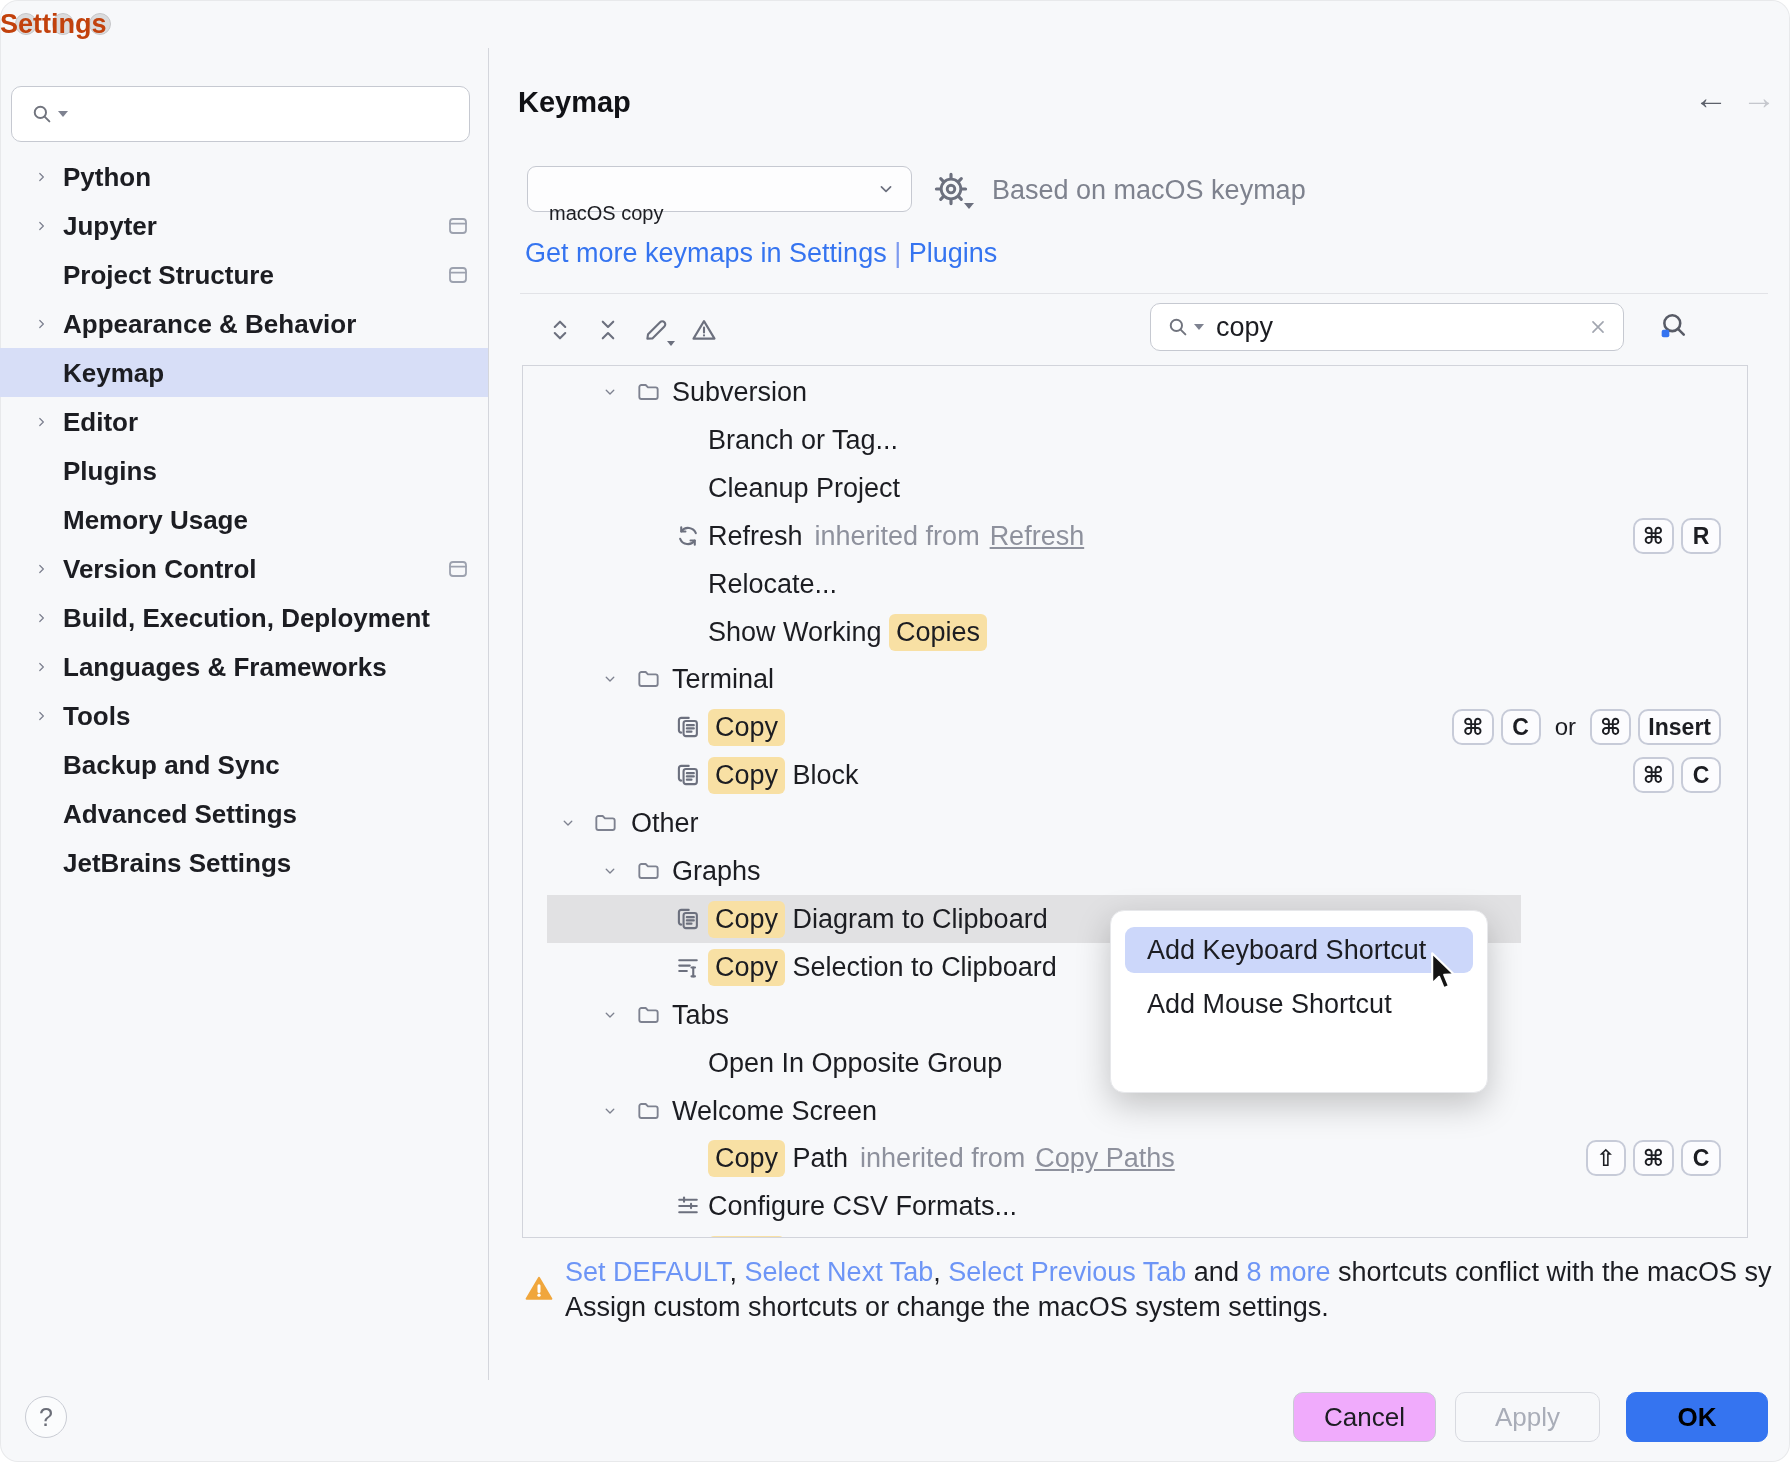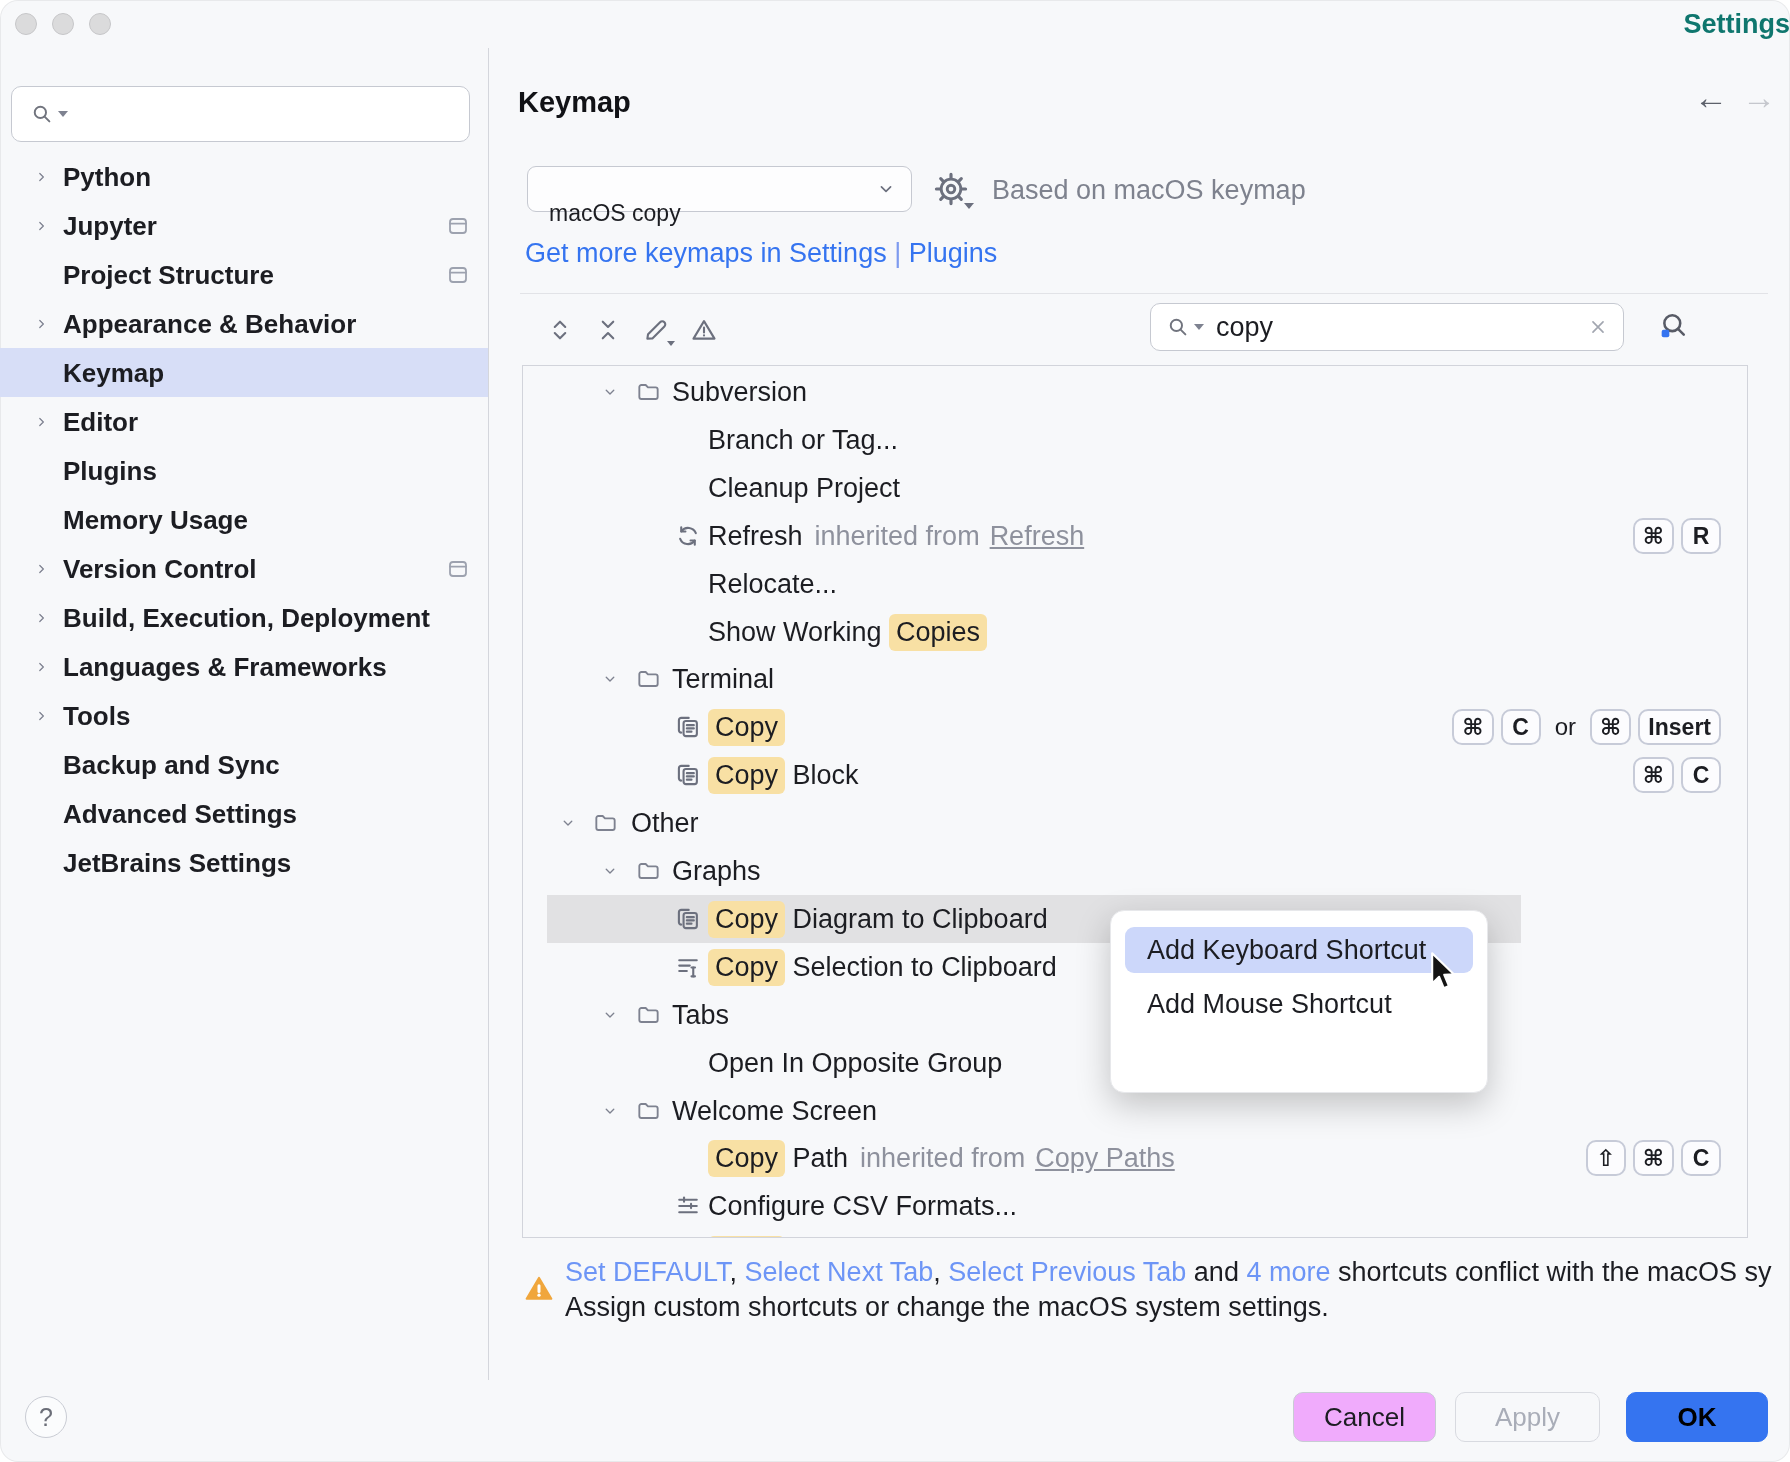--- a/index.html
+++ b/index.html
@@ -2,38 +2,38 @@
 <html><head>
 <meta charset="utf-8">
 <style>
   html,body{margin:0;padding:0;width:1790px;height:1462px;overflow:hidden;background:#ffffff;}
   .window{position:absolute;inset:0;background:#F7F8FA;border-radius:18px;overflow:hidden;
           font-family:"Liberation Sans","DejaVu Sans",sans-serif;color:#1C1D22;
           box-shadow:inset 0 0 0 1px rgba(0,0,0,0.06);}
   
   .traffic{position:absolute;top:13px;left:15px;display:flex;gap:15px;}
   .tl{width:22px;height:22px;border-radius:50%;background:#DBDBDC;border:1px solid #C6C6C8;box-sizing:border-box;}
-  .win-title{position:absolute;top:9px;left:0;width:1790px;text-align:right;font-size:27px;font-weight:bold;color:#0f766e;}
+  .win-title{position:absolute;top:9px;left:0;width:1790px;text-align:left;font-size:27px;font-weight:bold;color:#c2410c;}
   
   .sb-divider{position:absolute;left:488px;top:48px;height:1332px;width:1px;background:#D4D6DC;}
   .sb-search{position:absolute;left:11px;top:86px;width:459px;height:56px;background:#fff;border:1px solid #C6C9D1;border-radius:10px;box-sizing:border-box;display:flex;align-items:center;}
   .sb-search .mag{width:26px;height:26px;color:#71747E;margin-left:17px;}
   .caret{width:0;height:0;border-left:5px solid transparent;border-right:5px solid transparent;border-top:6px solid #7E8290;margin-left:3px;}
   .sb-search input{flex:1;border:none;outline:none;background:transparent;font:27px "Liberation Sans","DejaVu Sans",sans-serif;margin-left:8px;color:#1C1D22;}
   #sidebar-list .sb-row{position:absolute;left:0;width:488px;height:49px;}
   .sb-row.selected{background:#D7DEF7;}
   .sb-chev{position:absolute;left:33px;top:50%;transform:translateY(-50%);width:17px;height:17px;color:#7E8290;}
   .sb-label{position:absolute;left:63px;top:50%;transform:translateY(-50%);font-size:26px;font-weight:700;color:#1C1D22;white-space:nowrap;}
   .sb-win{position:absolute;left:446px;top:50%;transform:translateY(-50%);width:24px;height:24px;color:#9DA2AF;}
   
   .page-title{position:absolute;left:518px;top:86px;font-size:29px;font-weight:bold;color:#111216;}
   .nav-back{position:absolute;left:1694px;top:80px;font-size:34px;color:#5D616B;line-height:34px;}
   .nav-fwd{position:absolute;left:1742px;top:80px;font-size:34px;color:#C5C7CD;line-height:34px;}
   .combo{position:absolute;left:527px;top:166px;width:385px;height:46px;background:#FDFDFE;border:1px solid #C6C9D1;border-radius:9px;box-sizing:border-box;display:flex;align-items:center;}
-  .combo-val{margin-left:21px;font-size:23px;flex:1;margin-top:48px;}
+  .combo-val{margin-left:21px;font-size:20px;flex:1;margin-top:48px;}
   .combo-chev{width:22px;height:22px;color:#6C707E;margin-right:14px;}
   .gear-wrap{position:absolute;left:932px;top:170px;width:38px;height:38px;color:#6C707E;}
   .gear-wrap .caret{position:absolute;right:-4px;bottom:-1px;border-top-color:#6C707E;}
   .based-on{position:absolute;left:992px;top:175px;font-size:27px;color:#7E828E;}
   .links-row{position:absolute;left:525px;top:238px;font-size:27px;white-space:pre;}
   .links-row .lnk{color:#3574F0;}
   .links-row .sep{color:#7E9BEF;}
   .hdr-divider{position:absolute;left:520px;top:293px;width:1248px;height:1px;background:#E2E3E7;}
   
   .tbi{position:absolute;width:28px;height:28px;color:#6C707E;}
@@ -490,21 +490,21 @@
   </svg>
 
   <span class="conf-icon">
       <svg viewBox="0 0 24 24" fill="none" stroke="currentColor" stroke-width="1.8" stroke-linecap="round" stroke-linejoin="round" style="width:100%;height:100%;display:block">
         <path d="M12 3.2L21.8 19.8H2.2Z" fill="#F0A63C" stroke="#F0A63C"></path>
         <path d="M12 9.4V14" stroke="#ffffff" stroke-width="2.4"></path>
         <circle cx="12" cy="16.9" r="1.3" fill="#ffffff" stroke="none"></circle>
       </svg>
     </span>
   <div class="conf-text" id="conf-text">
-      <div><span class="cl-link">Set DEFAULT</span><span>, </span><span class="cl-link">Select Next Tab</span><span>, </span><span class="cl-link">Select Previous Tab</span><span> and </span><span class="cl-link">4 more</span><span> shortcuts conflict with the macOS sy</span></div>
+      <div><span class="cl-link">Set DEFAULT</span><span>, </span><span class="cl-link">Select Next Tab</span><span>, </span><span class="cl-link">Select Previous Tab</span><span> and </span><span class="cl-link">8 more</span><span> shortcuts conflict with the macOS sy</span></div>
       <div>Assign custom shortcuts or change the macOS system settings.</div>
     </div>
 
   <div class="help-btn">?</div>
   <div class="btn btn-cancel">Cancel</div>
   <div class="btn btn-apply">Apply</div>
   <div class="btn btn-ok">OK</div>
 
 </div>
 

